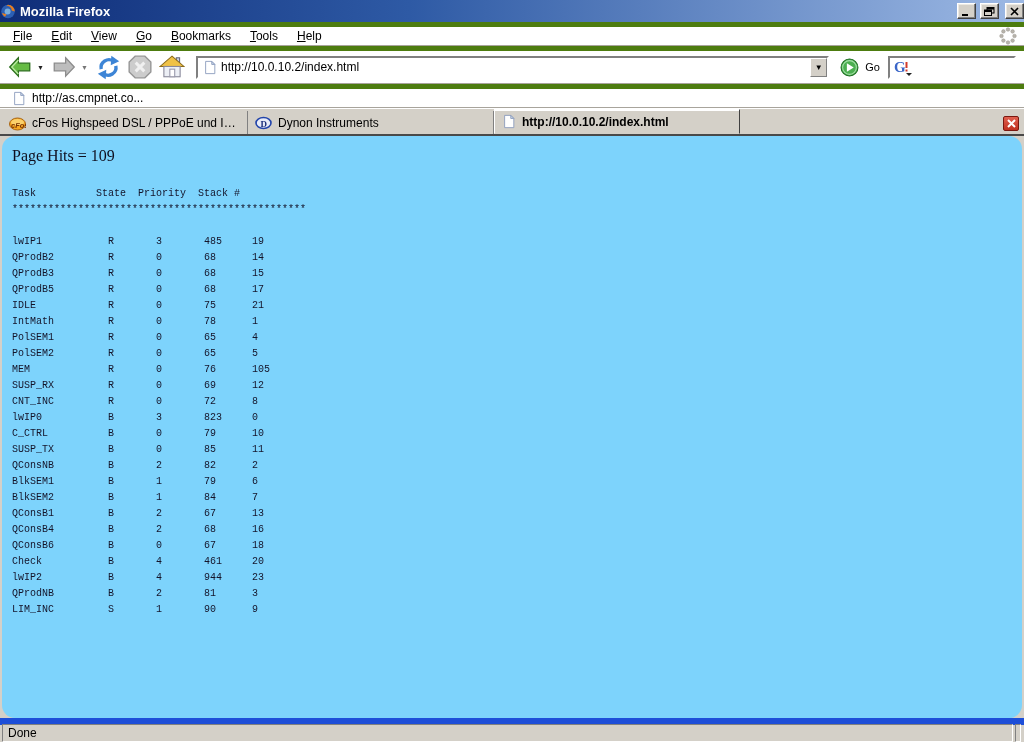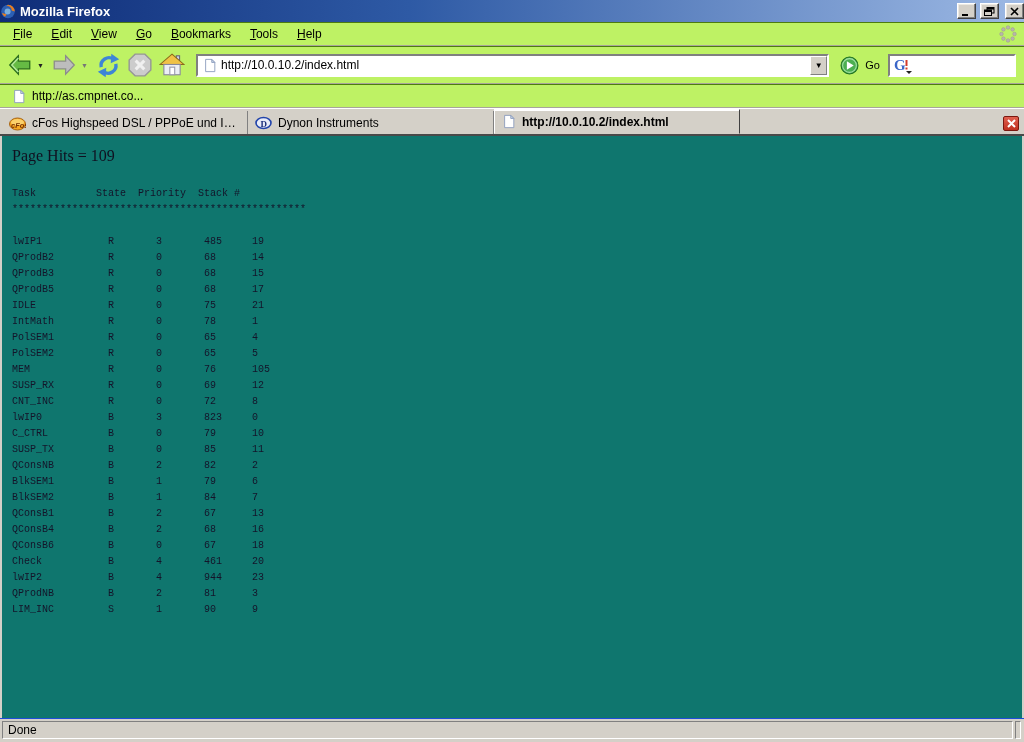--- a/index.html
+++ b/index.html
@@ -22,21 +22,21 @@
   .titlebar .title { color:#fff; font-weight:bold; font-size:13px; flex:1; letter-spacing:0; }
   .winbtn {
     width:19px; height:16px; background:#d4d0c8;
     border:1px solid; border-color:#ffffff #404040 #404040 #ffffff;
     box-shadow:inset -1px -1px 0 #808080, inset 1px 1px 0 #ece9e2;
     display:flex; align-items:center; justify-content:center; padding:0;
   }
   .winbtn.close { margin-left:2px; }
 
   
-  .bar { background:#bef264; border-top:1px solid #4d7c0f; border-bottom:1px solid #a8a49c; }
+  .bar { background:#ffffff; border-top:5px solid #4d7c0f; border-bottom:1px solid #a8a49c; }
 
   
   .menubar { height:24px; flex:0 0 24px; display:flex; align-items:center; padding:0 4px; }
   .menu-item { padding:3px 10px 4px 9px; cursor:default; }
   .menu-item u { text-decoration:underline; }
   .menubar .spacer { flex:1; }
   .throbber { width:20px; height:20px; margin-right:2px; }
 
   
   .navbar { height:38px; flex:0 0 38px; display:flex; align-items:center; padding:0 4px; }
@@ -98,21 +98,21 @@
     flex:1; background:#cdcdf0; margin:0 2px; overflow:hidden;
     color:#14142a; padding:7px 0 0 10px;
   }
   .hits { font-family:"Liberation Serif", serif; font-size:16px; margin:4px 0 0 0; color:#101020; }
   .tasktable {
     font-family:"Liberation Mono", monospace; font-size:10px; line-height:16px;
     margin:21px 0 0 0; color:#14142a;
   }
 
   
-  .statusbar { height:24px; flex:0 0 24px; background:#d4d0c8; display:flex; align-items:center; padding:2px 3px 3px 2px; gap:2px; border-top:1px solid #1d4ed8; }
+  .statusbar { height:24px; flex:0 0 24px; background:#d4d0c8; display:flex; align-items:center; padding:2px 3px 3px 2px; gap:2px; border-top:7px solid #1d4ed8; }
   .status-panel {
     flex:1; height:18px; display:flex; align-items:center; padding:0 5px;
     border:1px solid; border-color:#808080 #ffffff #ffffff #808080; font-size:12px;
   }
   .status-grip { width:6px; height:18px; border:1px solid; border-color:#808080 #ffffff #ffffff #808080; }
 </style>
 </head>
 <body>
 
 <div class="app">
@@ -285,21 +285,21 @@
         </span>
         <span class="tab-label">http://10.0.10.2/index.html</span>
       </span>
       <button class="tab-close">
       <svg width="9" height="9" viewBox="0 0 9 9">
           <path d="M1 1 L8 8 M8 1 L1 8" stroke="#fff" stroke-width="2"></path>
         </svg>
     </button>
   </div>
 
-  <div class="content" style="background: #0f766e;">
+  <div class="content" style="background: #7dd3fc; border-radius: 13px;">
     <p class="hits">Page Hits = 109</p>
     <pre class="tasktable">Task          State  Priority  Stack #
 *************************************************
 
 lwIP1           R       3       485     19
 QProdB2         R       0       68      14
 QProdB3         R       0       68      15
 QProdB5         R       0       68      17
 IDLE            R       0       75      21
 IntMath         R       0       78      1

